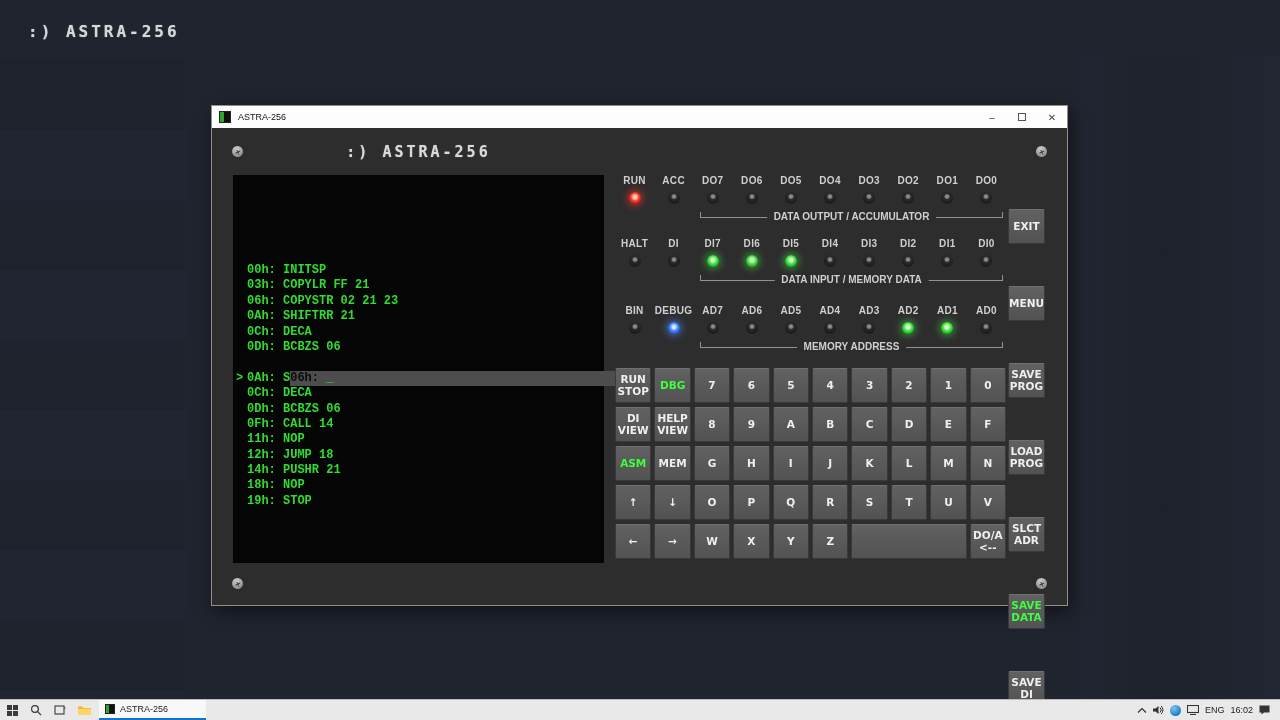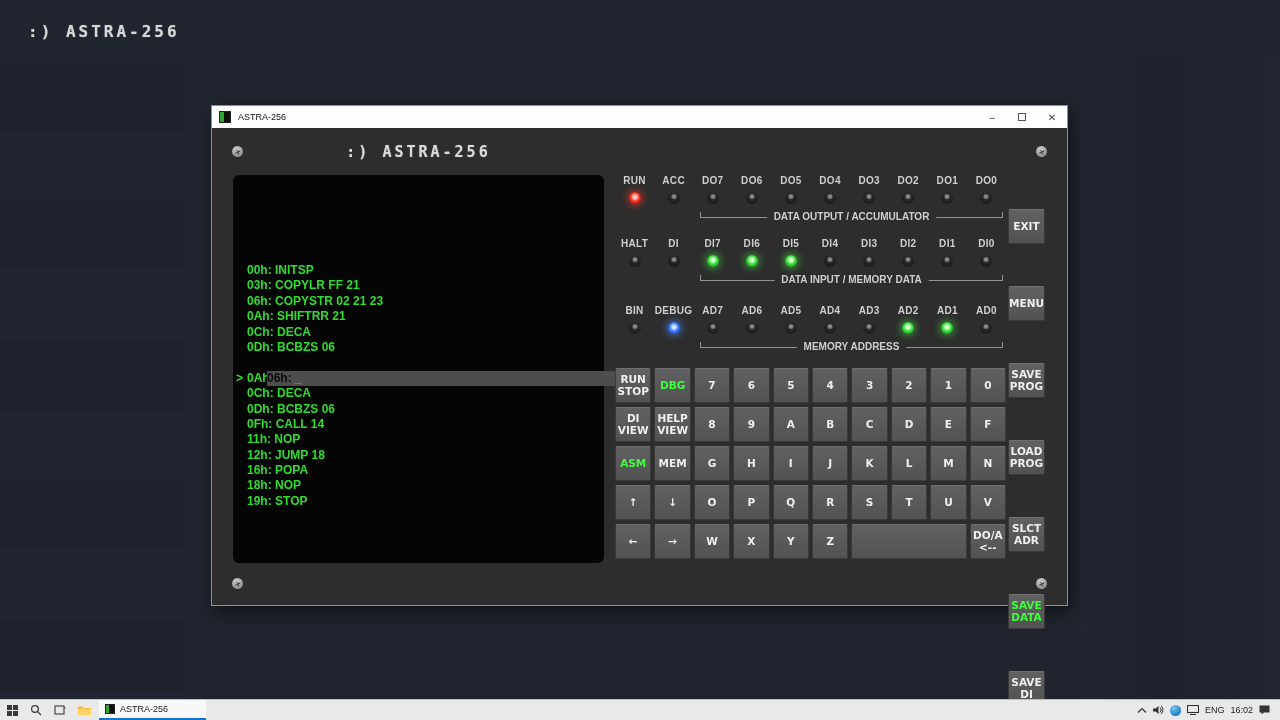--- a/index.html
+++ b/index.html
@@ -31,22 +31,22 @@
            background:radial-gradient(circle at 35% 30%, #cdcdcd, #8d8d8d 75%);
            display:flex; align-items:center; justify-content:center; transform:rotate(18deg); }
   .screw svg { width:6px; height:6px; }
 
   .panel-logo { position:absolute; left:21px; top:37px; width:371px; text-align:center;
            font-family:"DejaVu Sans Mono",monospace; font-weight:bold; font-size:15px;
            letter-spacing:3px; color:#d9d9d9; text-shadow:0 0 1px #99a; }
 
   
   .terminal { position:absolute; left:21px; top:69px; width:371px; height:388px; background:#050505;
-           font-family:Liberation Sans, sans-serif; font-size:12px; font-weight:bold;
-           color:#2fdc2f; padding:88px 0 0 14px;border-radius:6px; }
+           font-family:Liberation Mono, monospace; font-size:12px; font-weight:bold;
+           color:#2fdc2f; padding:88px 0 0 14px; }
   .t-line { height:15.4px; line-height:15.4px; white-space:pre; }
   .t-line.hl { position:relative; }
   .hl-arrow { position:absolute; left:-11px; color:#2fdc2f; }
   .hl-bar { display:inline-block; width:calc(100% - 9px); background:#4d4d4d; color:#0a0a0a; }
   .hl-cursor { color:#2fdc2f; }
 
   
   .led-row { position:absolute; left:403px; width:391px; }
   .led-row.r1 { top:69px; } .led-row.r2 { top:132px; } .led-row.r3 { top:199px; }
   .led-grid { display:grid; grid-template-columns:repeat(10,1fr); }
@@ -142,21 +142,21 @@
     <div class="t-line">0Dh: BCBZS 06</div>
     <div class="t-line hl">
       <span class="hl-arrow">&gt;</span><span class="hl-bar"><span>06h:</span> <span class="hl-cursor">_</span></span>
     </div>
     <div class="t-line">0Ah: SHIFTRR 21</div>
     <div class="t-line">0Ch: DECA</div>
     <div class="t-line">0Dh: BCBZS 06</div>
     <div class="t-line">0Fh: CALL 14</div>
     <div class="t-line">11h: NOP</div>
     <div class="t-line">12h: JUMP 18</div>
-    <div class="t-line">16h: POPA</div>
+    <div class="t-line">14h: PUSHR 21</div>
     <div class="t-line">18h: NOP</div>
     <div class="t-line">19h: STOP</div>
   </div>
 
   <div class="led-row r1">
     <div class="led-grid">
       <div class="led-cell">
           <span class="led-label">RUN</span>
           <span class="led led-red"></span>
         </div>

